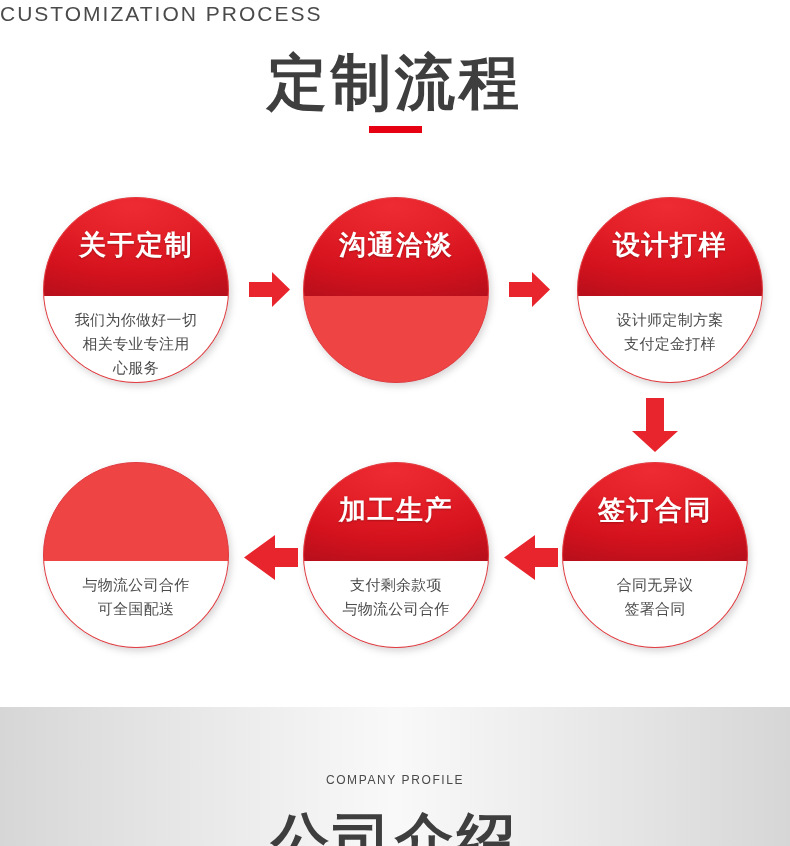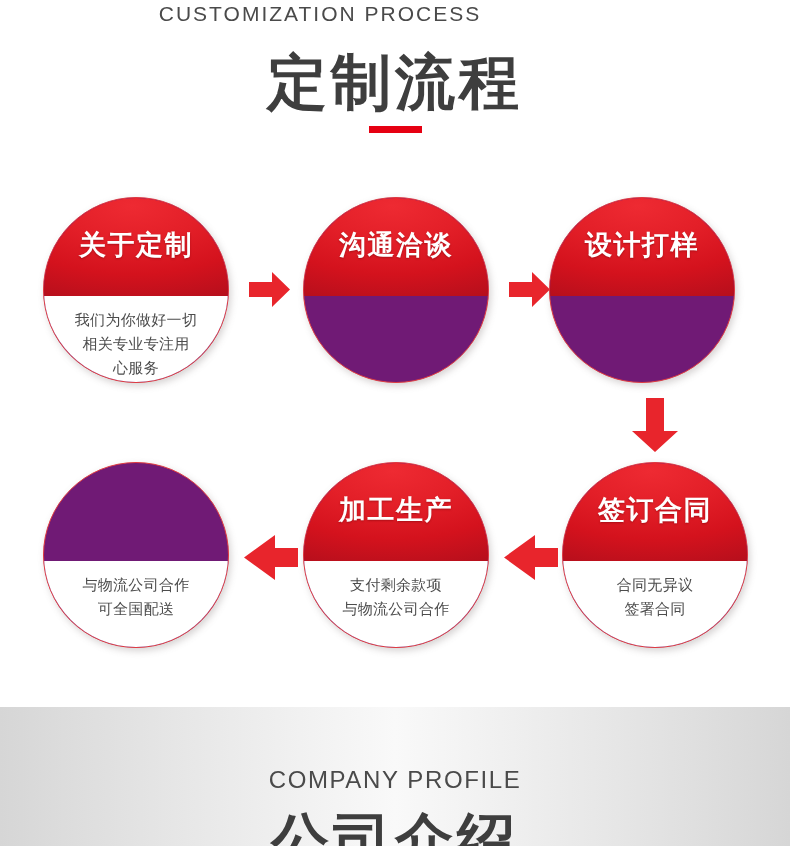--- a/index.html
+++ b/index.html
@@ -14,21 +14,21 @@
   #page {
     position:relative;
     width:790px; height:846px;
     background:#ffffff;
   }
 
   
   .header-en {
     position:absolute;
     top:0px; left:0; width:640px;
-    text-align:center;
+    text-align:left;
     font-size:21px;
     letter-spacing:2.0px;
     color:#4a4a4a;
     font-weight:400;
     line-height:28px;
   }
 
   .header-cn {
     position:absolute;
     top:38px; left:0; width:790px;
@@ -48,21 +48,21 @@
     background:#e60012;
   }
 
   
   .circle {
     position:absolute;
     width:186px; height:186px;
     border-radius:50%;
     overflow:hidden;
     border:1.5px solid #e03a40;
-    background:#701a75;
+    background:#ef4444;
     box-shadow:2px 3px 7px rgba(120,110,110,0.30);
   }
 
   .circle-top {
     position:absolute;
     top:0; left:0; right:0;
     height:53%;
     background:
       radial-gradient(ellipse 130% 120% at 48% 8%,
         #ee2a32 0%,
@@ -102,21 +102,21 @@
     line-height:24px;
     text-align:center;
     letter-spacing:0.3px;
     white-space:pre-line;
     padding:0 14px;
   }
 
   
   #circle-1 { left:43px;  top:197px; }
   #circle-2 { left:303px; top:197px; }
-  #circle-3 { left:549px; top:197px; }
+  #circle-3 { left:577px; top:197px; }
   #circle-4 { left:562px; top:462px; }
   #circle-5 { left:303px; top:462px; }
   #circle-6 { left:43px;  top:462px; }
 
   
   .arrow { position:absolute; }
   .arrow svg { display:block; }
 
   #arrow-1 { left:249px; top:272px; }
   #arrow-2 { left:509px; top:272px; }
@@ -138,21 +138,21 @@
       #f1f1f1 62%,
       #e6e6e6 78%,
       #dcdcdc 92%,
       #d6d6d6 100%);
   }
 
   .bottom-en {
     position:absolute;
     top:60px; left:0; width:790px;
     text-align:center;
-    font-size:24px;
+    font-size:12px;
     letter-spacing:1.6px;
     color:#4a4a4a;
     line-height:26px;
   }
 
   .bottom-cn {
     position:absolute;
     top:98px; left:0; width:790px;
     text-align:center;
     font-size:58px;
@@ -197,20 +197,24 @@
   <div class="arrow" id="arrow-2">
     <svg width="41" height="35" viewBox="0 0 41 35">
       <polygon points="0,10 23,10 23,0 41,17.5 23,35 23,25 0,25" fill="#e8252c"></polygon>
     </svg>
   </div>
 
   <div class="circle" id="circle-3">
     <div class="circle-top">
       <span class="circle-top-label">设计打样</span>
     </div>
+    <div class="circle-bottom">
+      <span class="circle-desc">设计师定制方案
+支付定金打样</span>
+    </div>
   </div>
 
   <div class="arrow" id="arrow-3">
     <svg width="46" height="54" viewBox="0 0 46 54">
       <polygon points="14,0 32,0 32,33 46,33 23,54 0,33 14,33" fill="#e8252c"></polygon>
     </svg>
   </div>
 
   <div class="circle" id="circle-4">
     <div class="circle-top">

